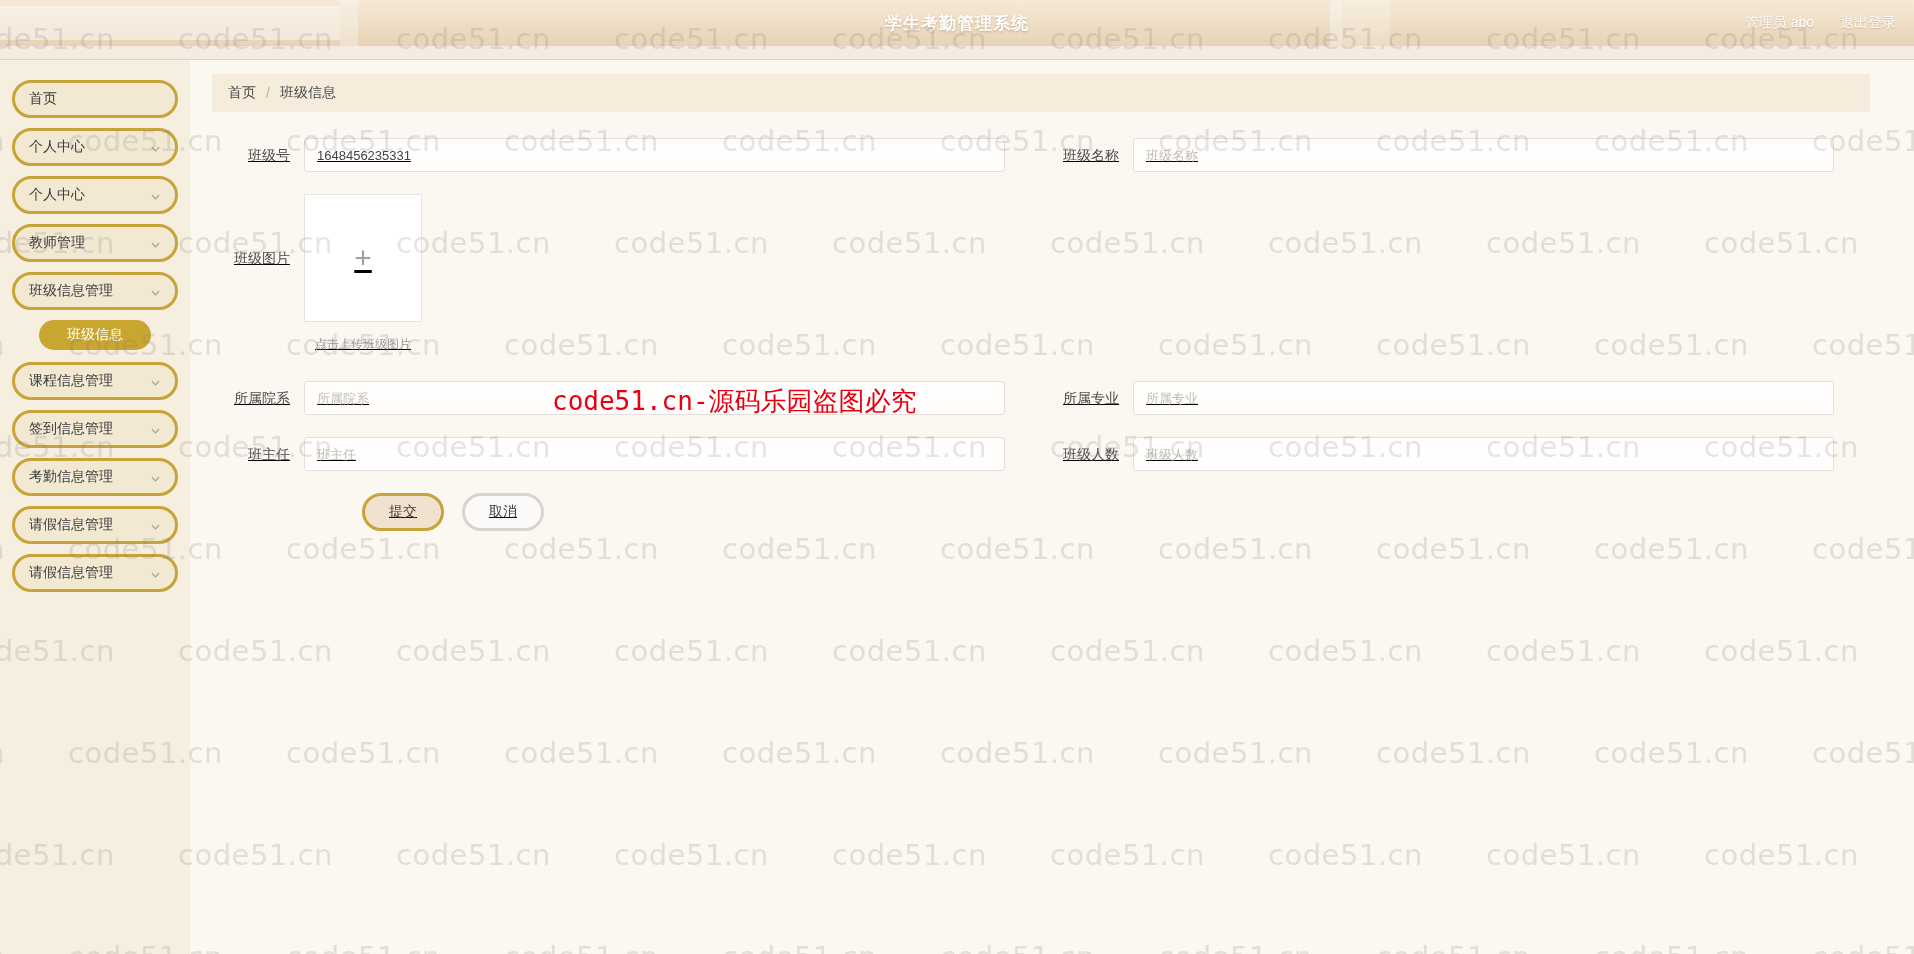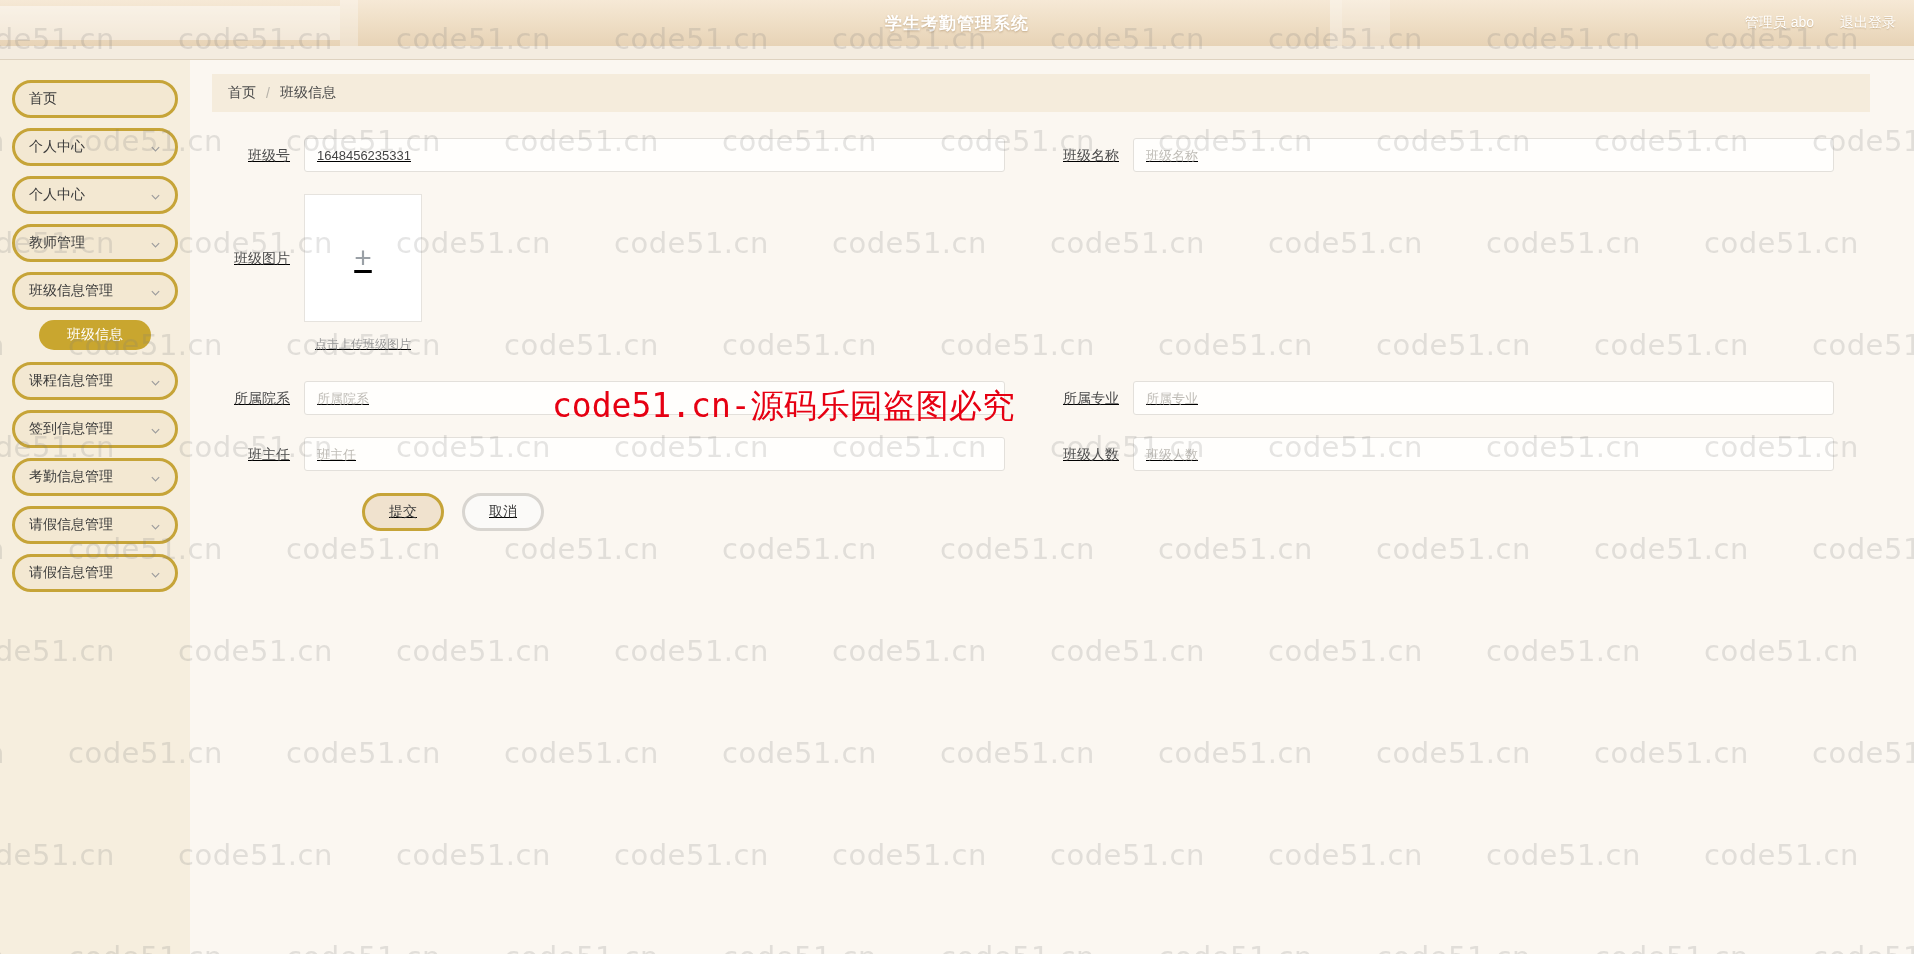--- a/index.html
+++ b/index.html
@@ -28,21 +28,21 @@
     font-family: "DejaVu Sans", sans-serif;
     font-size: 29px;
     color: rgba(125,125,125,0.20);
     white-space: nowrap;
     letter-spacing: 0.5px;
   }
   .wm-red {
     position: absolute;
     left: 552px; top: 384px;
     font-family: "DejaVu Sans Mono", monospace;
-    font-size: 33px;
+    font-size: 26px;
     color: #e60012;
     white-space: nowrap;
     letter-spacing: 0px;
     z-index: 45;
   }
 
   
   .topbar {
     position: absolute;
     left: 0; top: 0;

